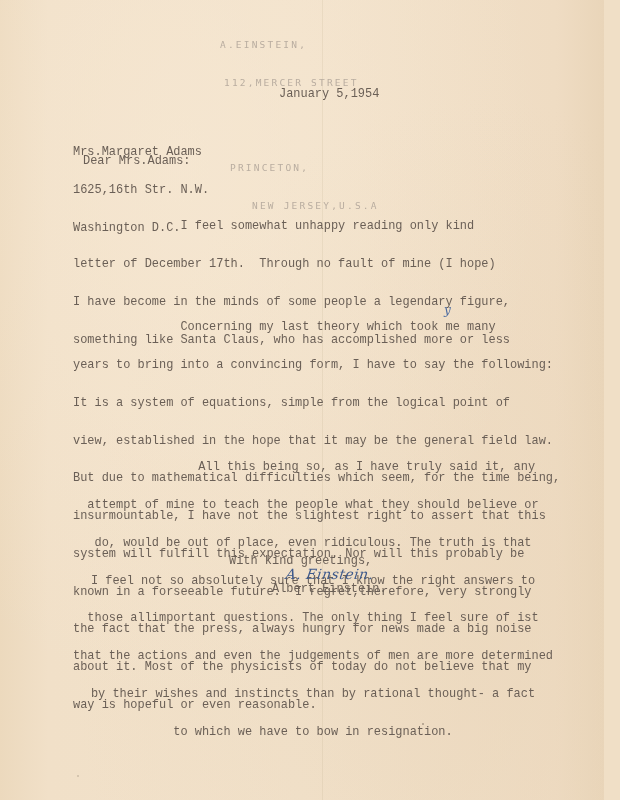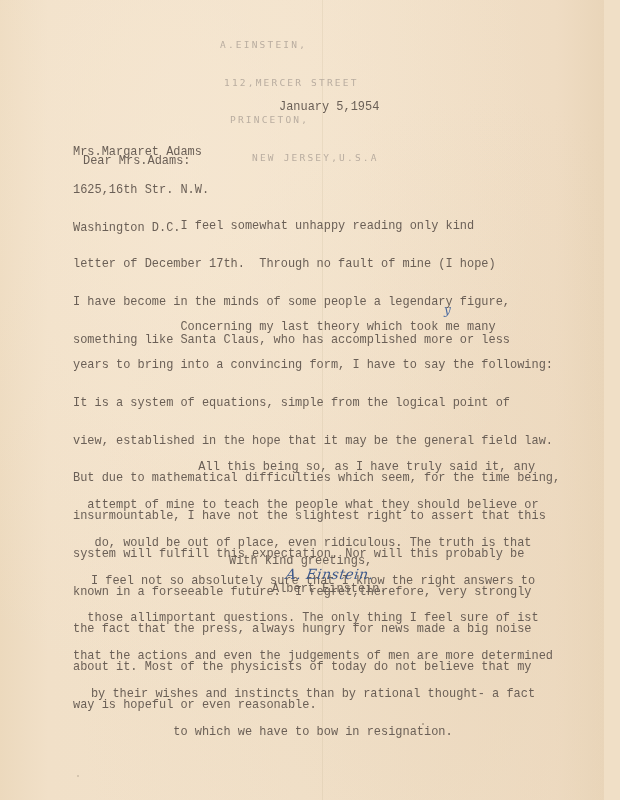--- a/index.html
+++ b/index.html
@@ -38,32 +38,32 @@
       font-family: "DejaVu Sans Mono", monospace;
       font-size: 9.5px;
       line-height: 12.5px;
       letter-spacing: 2.2px;
       color: #b9ada0;
       white-space: pre;
     }
     .lh-line { display: block; }
     .lh-1 { margin-left: 2px; }
     .lh-2 { margin-left: 6px; }
-    .lh-3 { margin-left: 12px; }
+    .lh-3 { margin-left: 12px; margin-top: 48px; }
     .lh-4 { margin-left: 34px; }
 
     .typed {
       position: absolute;
       font-size: 11.95px;
       line-height: 12.6px;
       white-space: pre;
       color: #6a5f56;
       letter-spacing: 0;
     }
-    .date { left: 279px; top: 101px; }
+    .date { left: 279px; top: 88px; }
     .address { left: 73px; top: 121px; }
     .address span, .body-para span { display: block; }
     .salutation { left: 83px; top: 155px; }
     .para { left: 73px; }
     .p1 { top: 195px; }
     .p2 { top: 296px; }
     .p3 { top: 436px; text-align: center; }
     .closing { left: 229px; top: 555px; }
     .signature {
       position: absolute;

